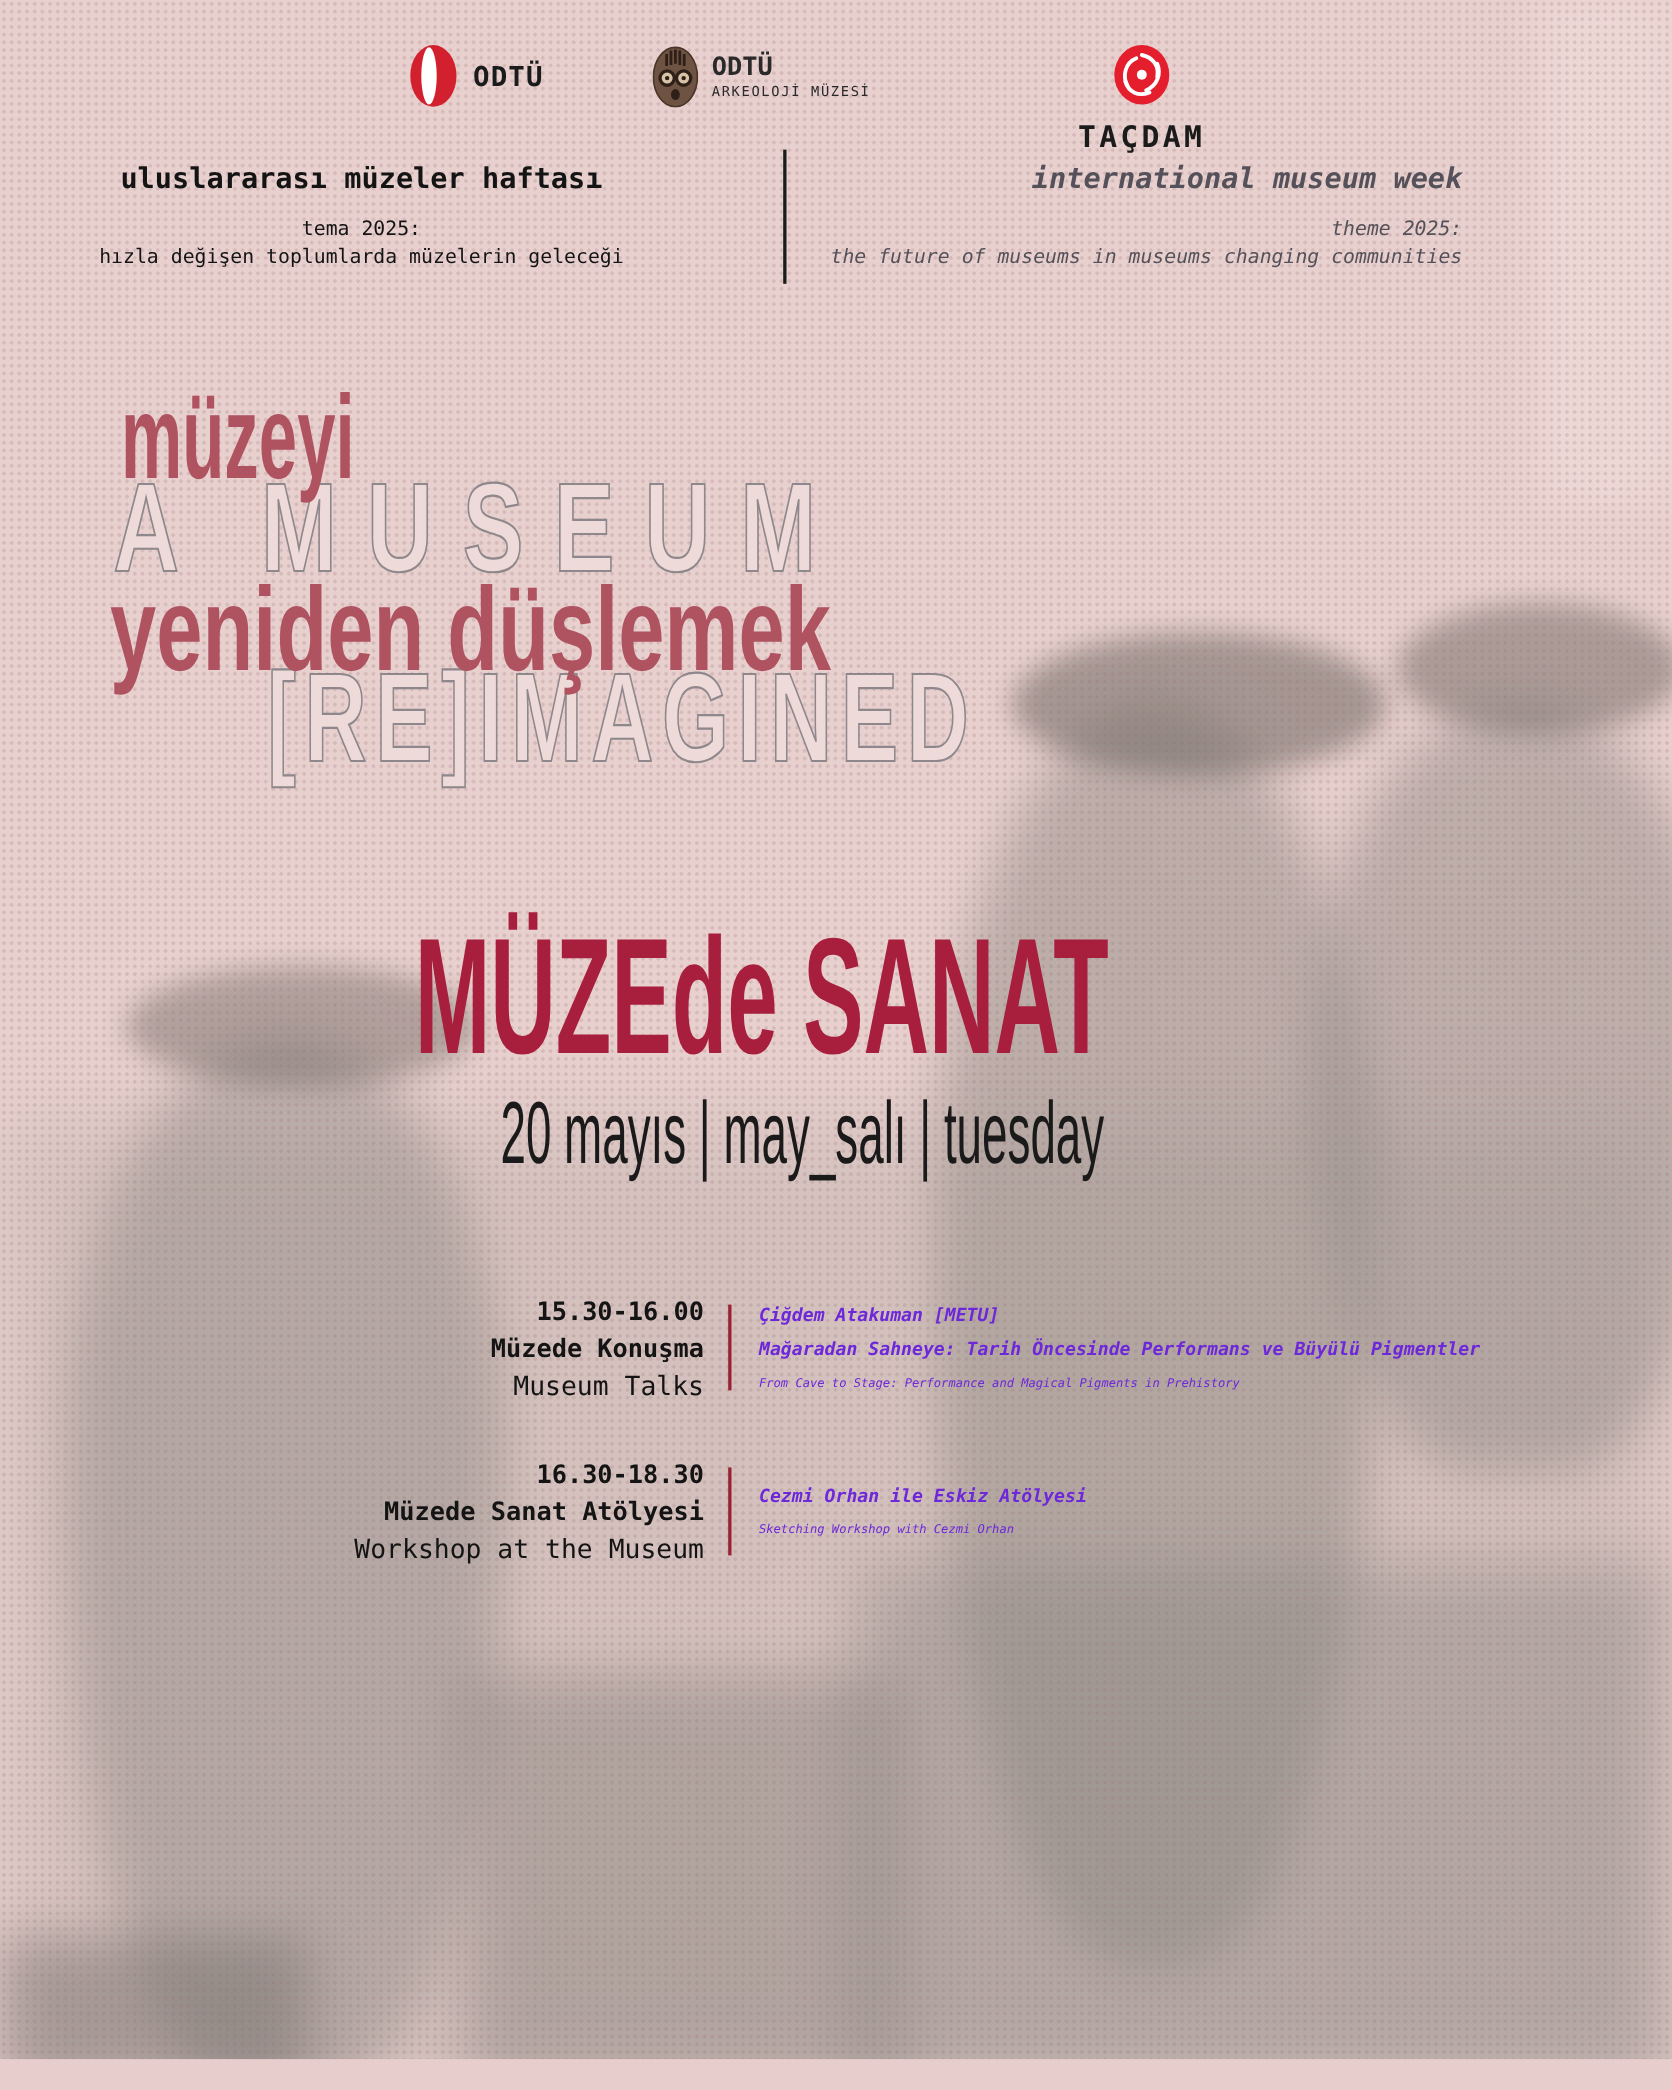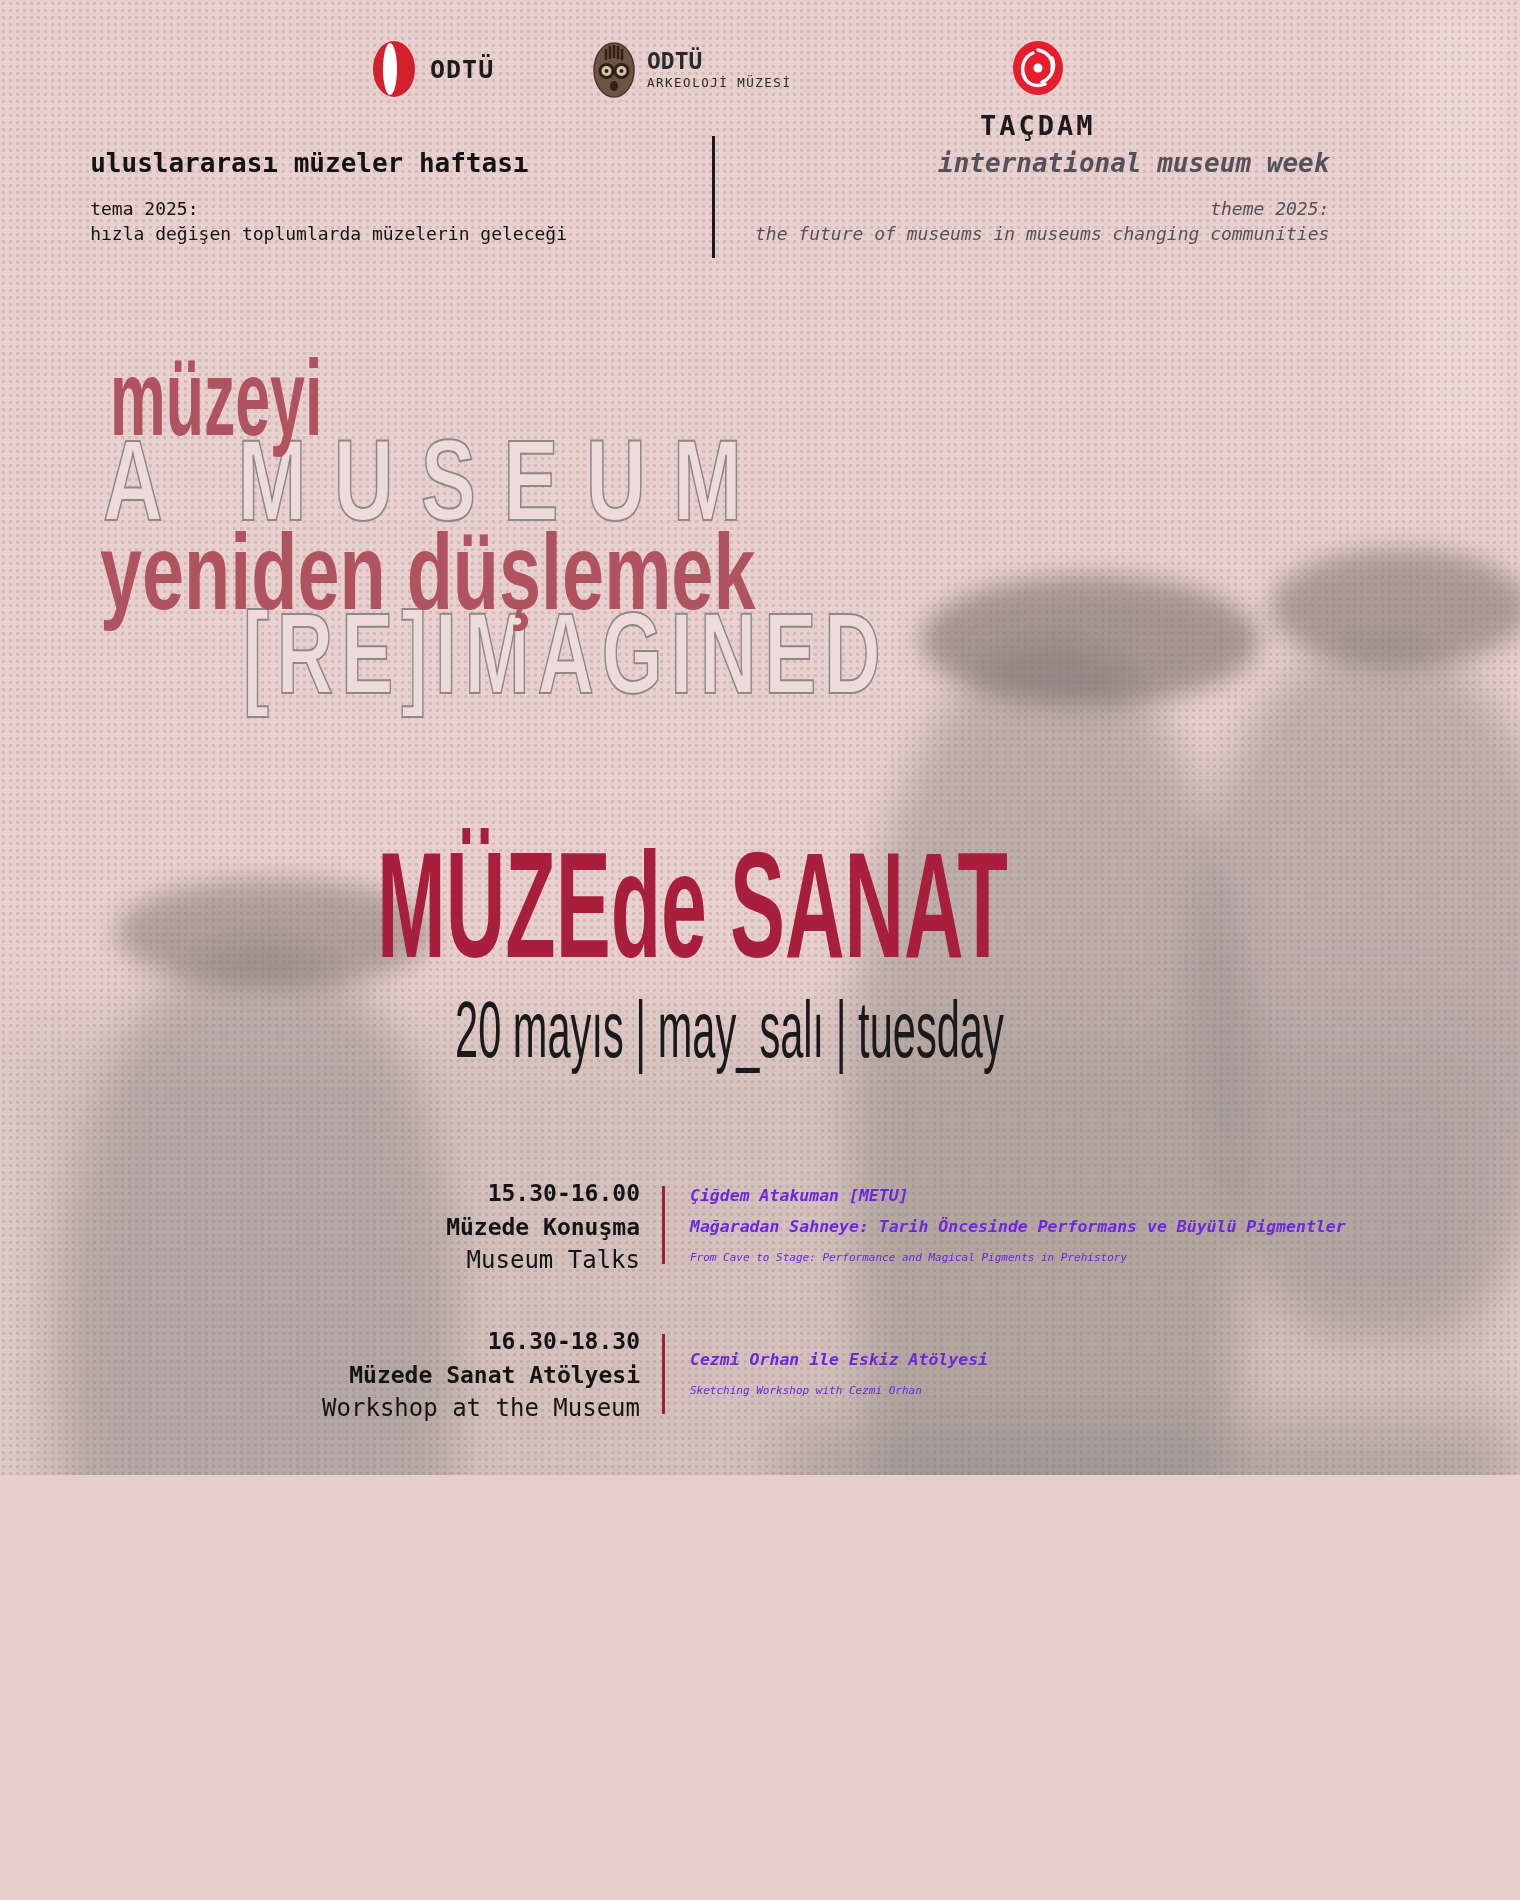--- a/index.html
+++ b/index.html
@@ -1,16 +1,16 @@
 <!DOCTYPE html>
 <html><head>
 <meta charset="utf-8">
 <style>
   html,body{margin:0;padding:0;background:#e7cecd;}
-  .poster{position:relative;width:1520px;height:1475px;overflow:hidden;background:#e8d0ce;
+  .poster{position:relative;width:1520px;height:1872px;overflow:hidden;background:#e8d0ce;
           font-family:"DejaVu Sans Mono",monospace;}
   
   .bg{position:absolute;inset:0;z-index:1;}
   .ph{position:absolute;pointer-events:none;}
   .ph-wash      {left:0;top:1020;width:1520px;height:880px;background:#b4a9a2;filter:blur(40px);opacity:.38;}
   .ph-wash      {left:0px;top:1020px;}
   .ph-jarC-body {left:850px;top:640px;width:400px;height:1150px;background:#938c86;filter:blur(22px);opacity:.5;border-radius:50% 50% 45% 45%/40% 40% 55% 55%;}
   .ph-jarC-rim  {left:920px;top:575px;width:340px;height:130px;background:#6f6862;filter:blur(12px);opacity:.55;border-radius:50%;}
   .ph-jarR-body {left:1190px;top:640px;width:380px;height:700px;background:#948d88;filter:blur(22px);opacity:.5;border-radius:50% 50% 40% 40%/45% 45% 55% 55%;}
   .ph-jarR-rim  {left:1270px;top:548px;width:260px;height:120px;background:#6f6862;filter:blur(12px);opacity:.5;border-radius:50%;}
@@ -30,21 +30,21 @@
   .logo{position:absolute;display:flex;align-items:center;}
   .logo-odtu{left:372px;top:40px;gap:14px;}
   .logo-odtu .lbl{font-weight:bold;font-size:25px;letter-spacing:1px;color:#1b1b1b;}
   .logo-museum{left:593px;top:40px;gap:12px;}
   .museum-text{display:flex;flex-direction:column;color:#2a2a2a;}
   .museum-name{font-weight:bold;font-size:23px;line-height:26px;}
   .museum-sub{font-size:12.5px;letter-spacing:1.5px;line-height:17px;}
   .logo-tacdam{left:980px;top:40px;gap:14px;flex-direction:column;}
   .logo-tacdam .lbl{font-weight:bold;font-size:27px;letter-spacing:3px;color:#1b1b1b;}
   
-  .header-left{position:absolute;right:953px;top:146px;text-align:left;color:#141414;white-space:nowrap;}
+  .header-left{position:absolute;right:953px;top:146px;text-align:center;color:#141414;white-space:nowrap;}
   .header-right{position:absolute;left:755px;top:146px;text-align:right;color:#55515a;white-space:nowrap;font-style:italic;}
   .h-title{font-weight:bold;font-size:26px;line-height:34px;}
   .h-sub{font-size:18px;line-height:25px;}
   .h-sub.first{margin-top:16px;}
   .header-divider{position:absolute;left:712px;top:136px;width:3px;height:122px;background:#1a1a1a;}
   
   .hero-line{position:absolute;line-height:1;font-family:"Liberation Sans",sans-serif;font-weight:bold;
              white-space:nowrap;transform-origin:left top;}
   .hero-maroon{color:#b05360;z-index:4;}
   .hero-outline{color:#eedad8;-webkit-text-stroke:2px #8e878b;z-index:3;}

